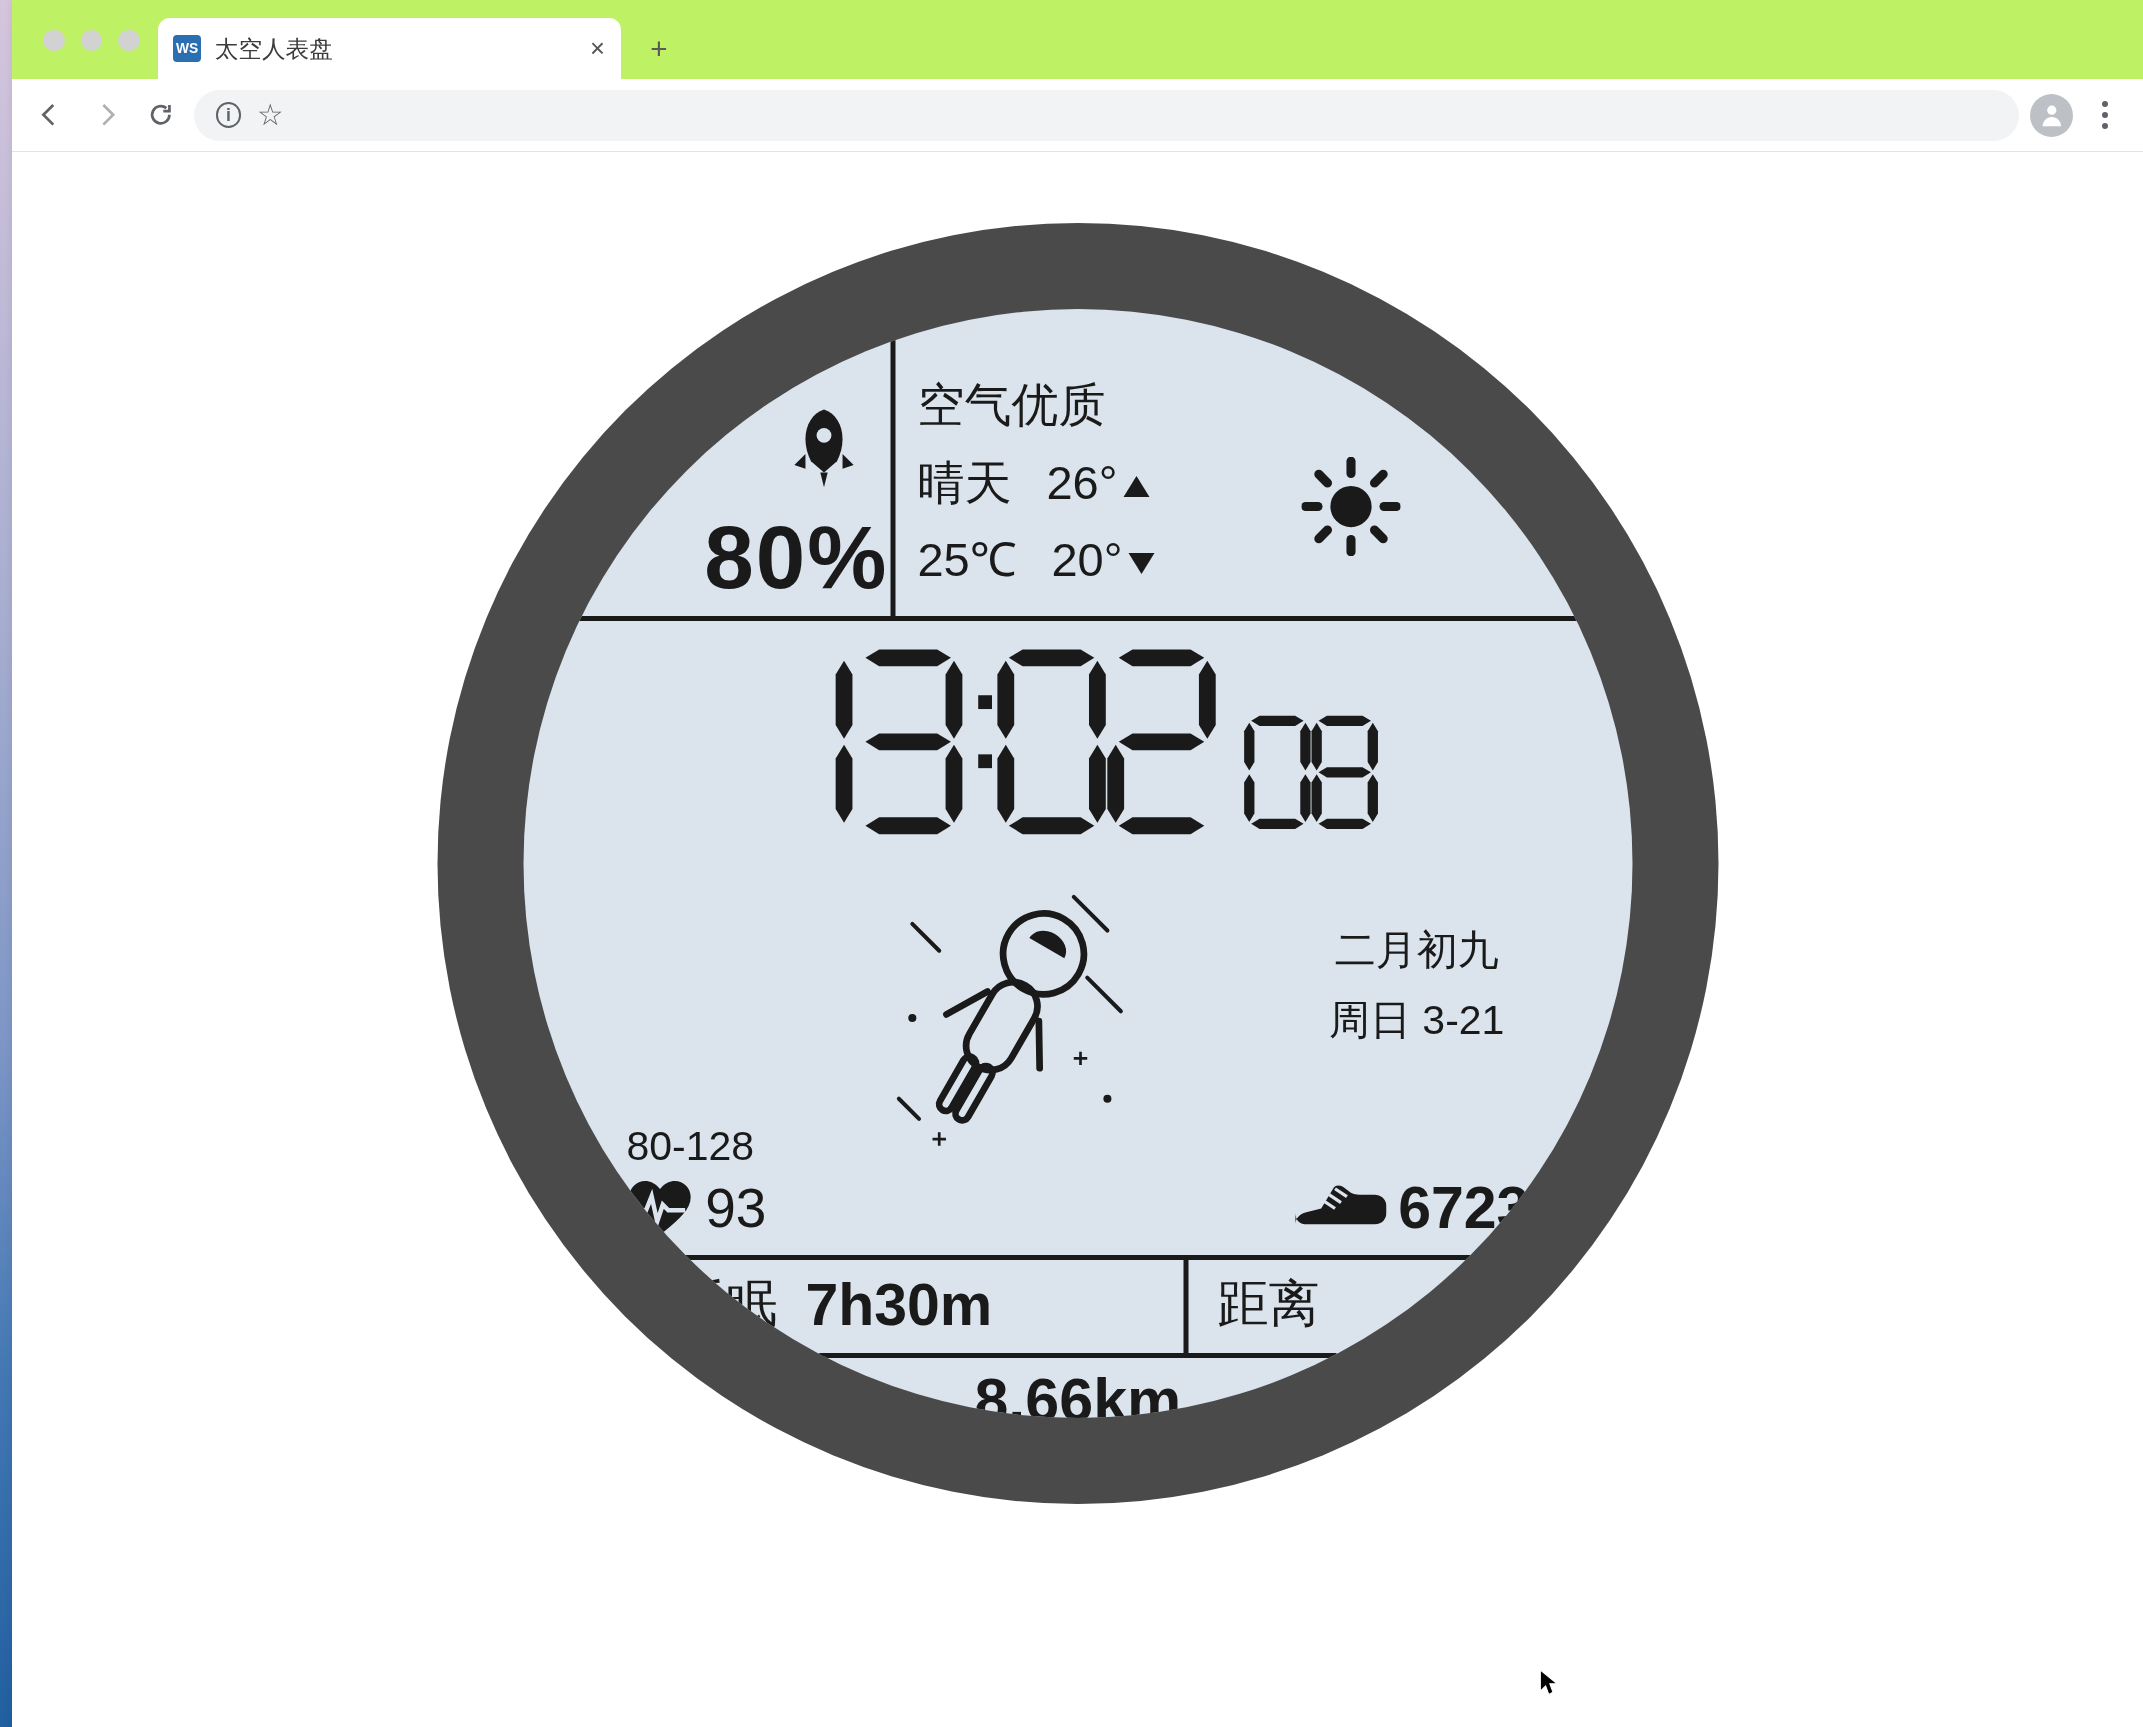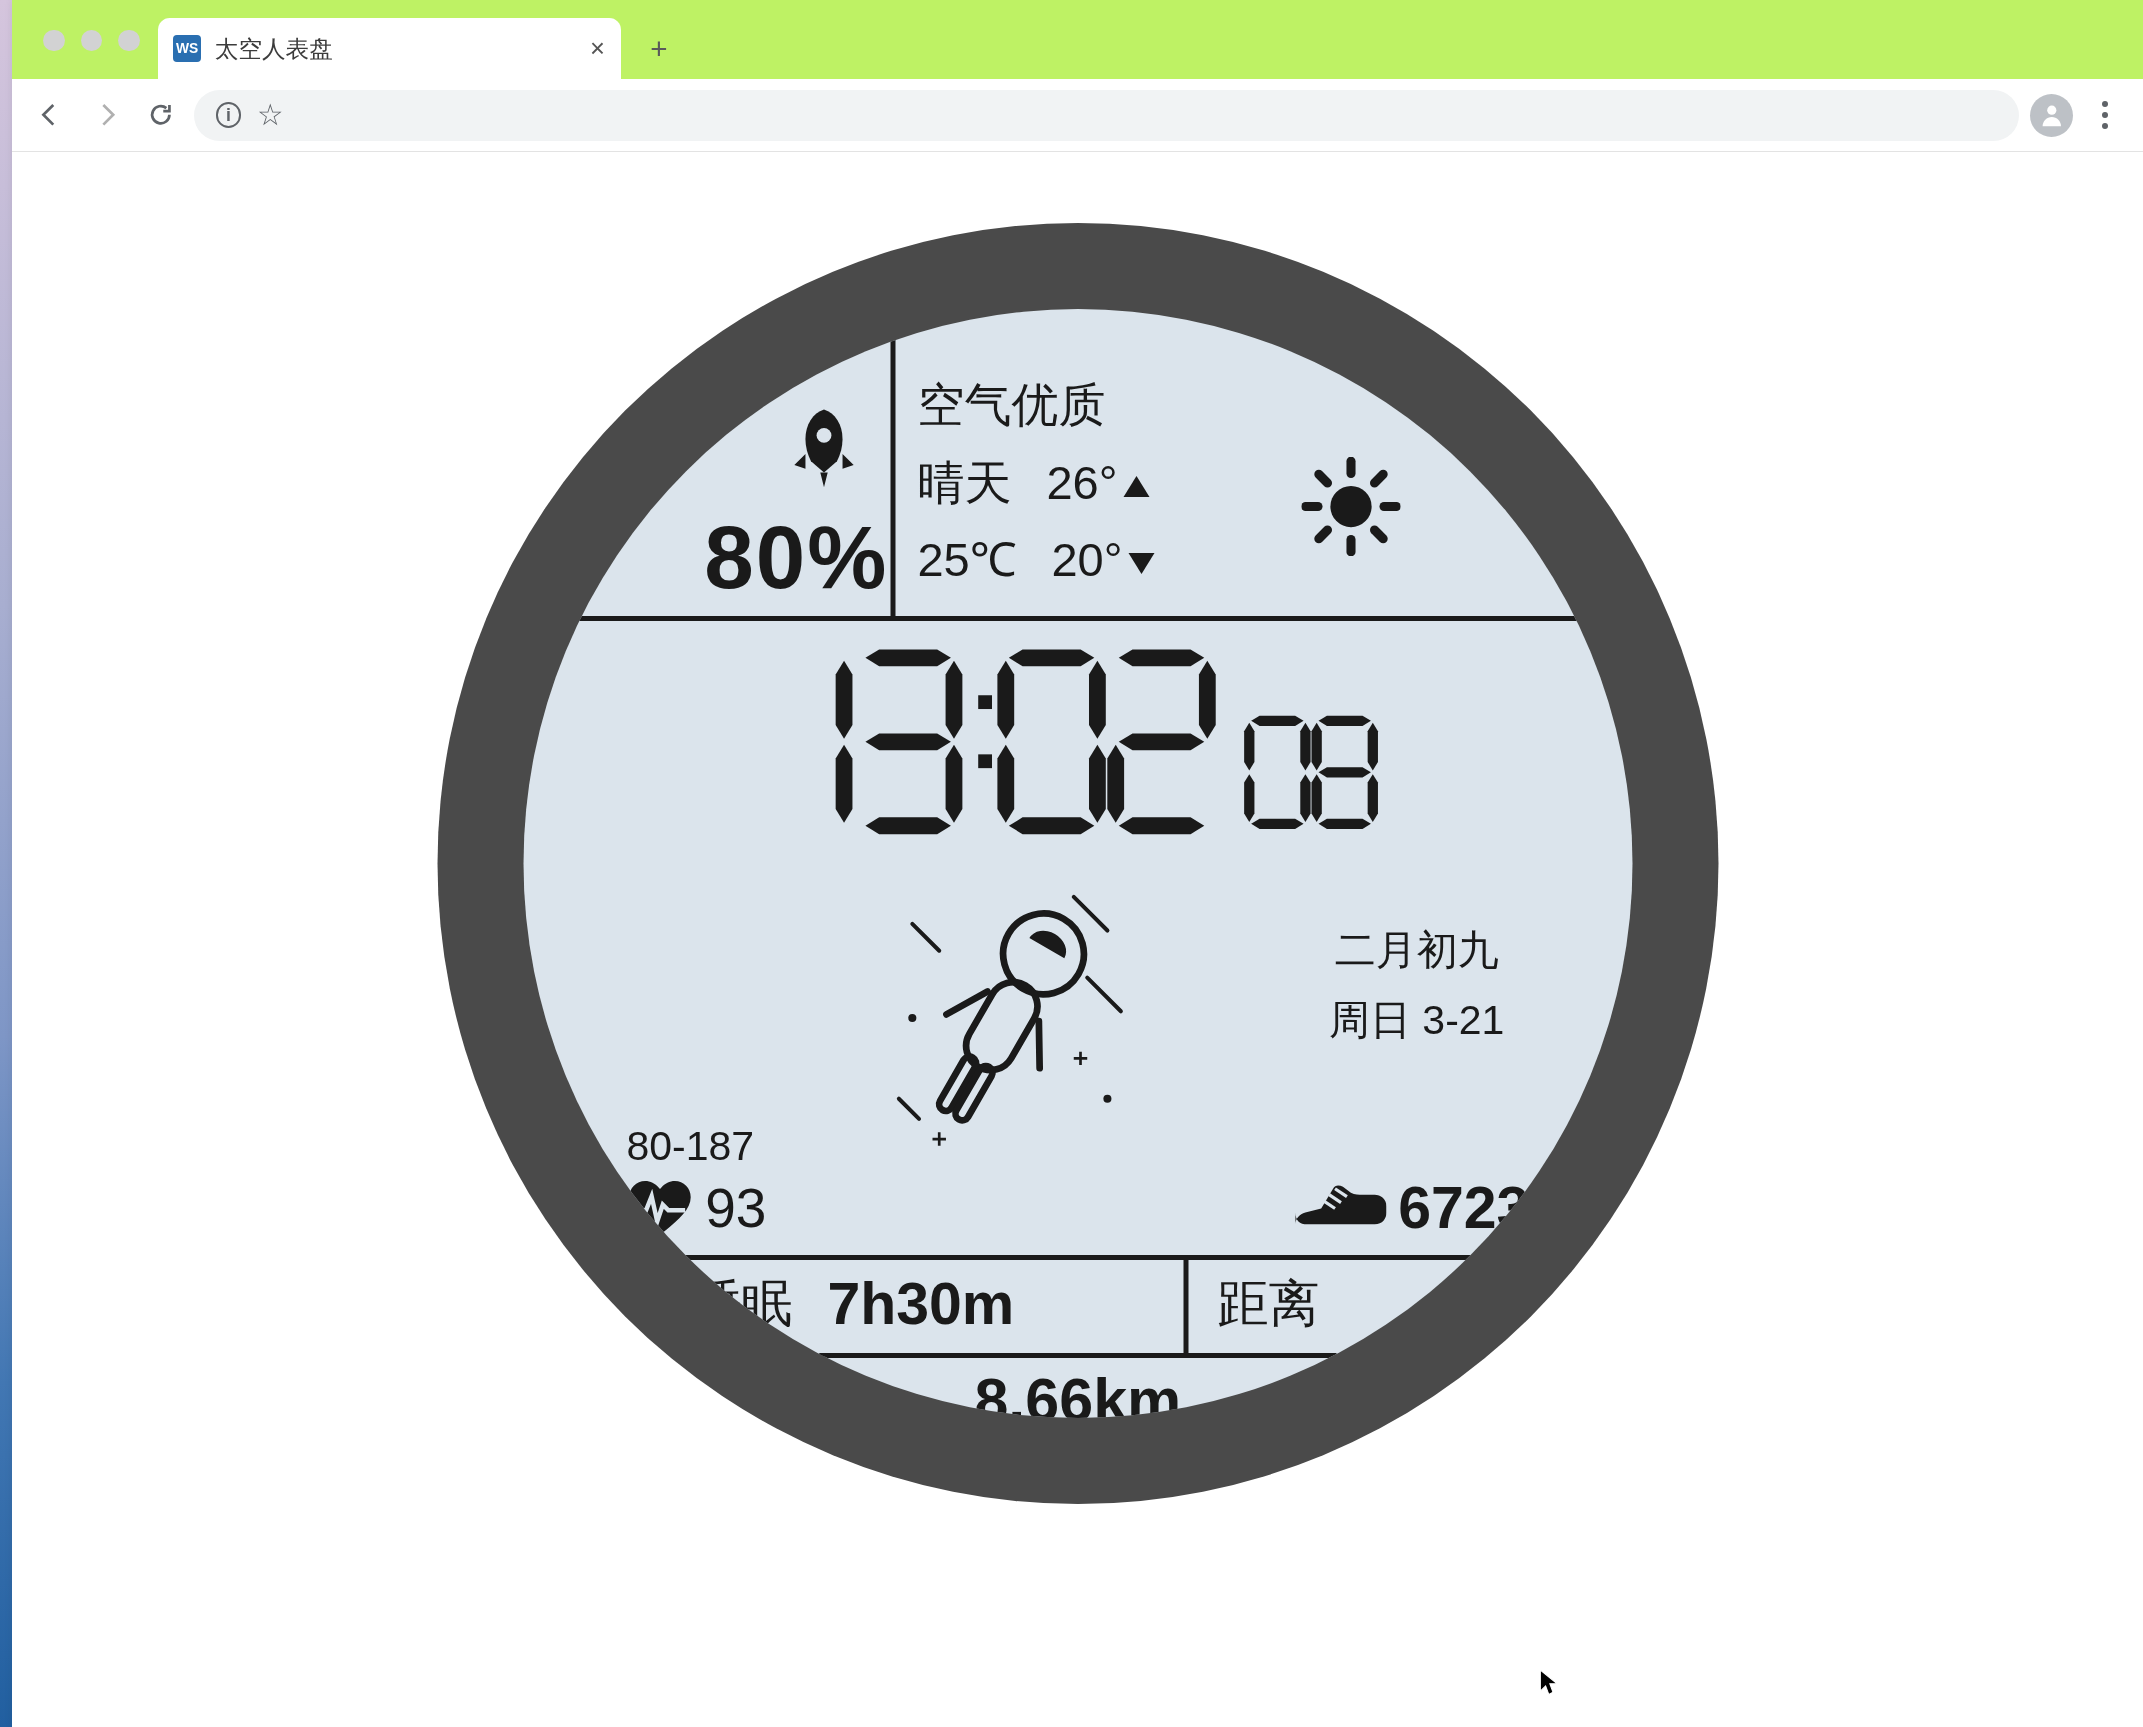--- a/index.html
+++ b/index.html
@@ -267,22 +267,22 @@
       background: #1a1a1a;
     }
     .bottom-cells {
       position: absolute;
       left: 0; right: 0;
       top: 951px;
       height: 197px;
     }
     .sleep-cell {
       position: absolute;
-      left: 167px; top: 9.9px;
-      display: flex; align-items: flex-start; gap: 35px;
+      left: 152px; top: 9.9px;
+      display: flex; align-items: flex-end; gap: 28px;
     }
     .sleep-cell .lbl { font-size: 51px; }
     .sleep-cell .val { font-size: 59px; font-weight: 700; }
     .dist-lbl {
       position: absolute;
       left: 694px; top: 9.9px;
       font-size: 51px;
     }
     .bottom-vdiv1 {
       position: absolute;
@@ -494,21 +494,21 @@
                 <line x1="150" y1="140" x2="160" y2="140"></line>
             </g>
           </svg>
 
           <div class="date-block">
             <div>二月初九</div>
             <div>周日 3-21</div>
           </div>
 
           <div class="hr-block">
-            <div class="range">80-187</div>
+            <div class="range">80-128</div>
             <div class="val-row">
               <svg class="heart-icon" viewBox="0 0 24 20">
                 <path fill="#1a1a1a" d="M12 20l-1.5-1.4C5 14 1 10.5 1 6.3 1 3 3.5.5 6.7.5c1.8 0 3.6.9 4.8 2.3L12 3.4l.5-.6C13.7 1.4 15.5.5 17.3.5 20.5.5 23 3 23 6.3c0 4.2-4 7.7-9.5 12.3L12 20z"></path>
                 <polyline points="3,11 7,11 9,6 11,15 13,9 15,11 21,11" fill="none" stroke="#dbe4ec" stroke-width="1.6"></polyline>
               </svg>
               <span>93</span>
             </div>
           </div>
 
           <div class="steps-block">

